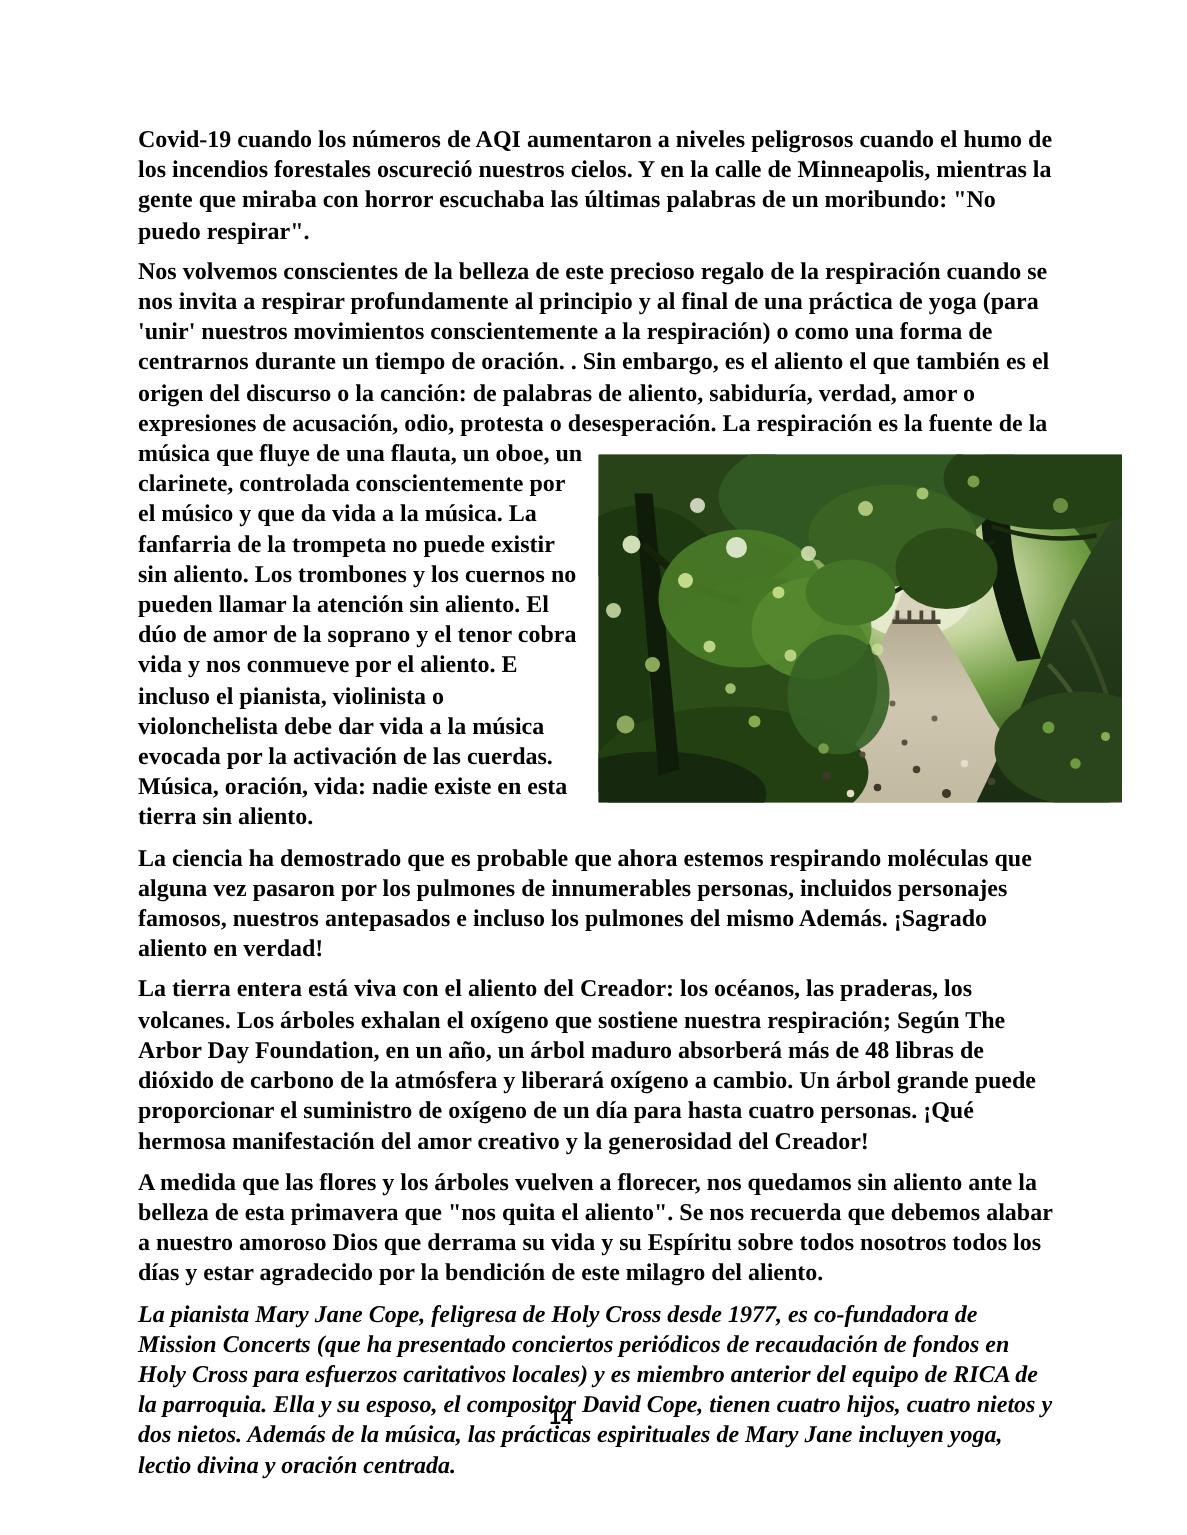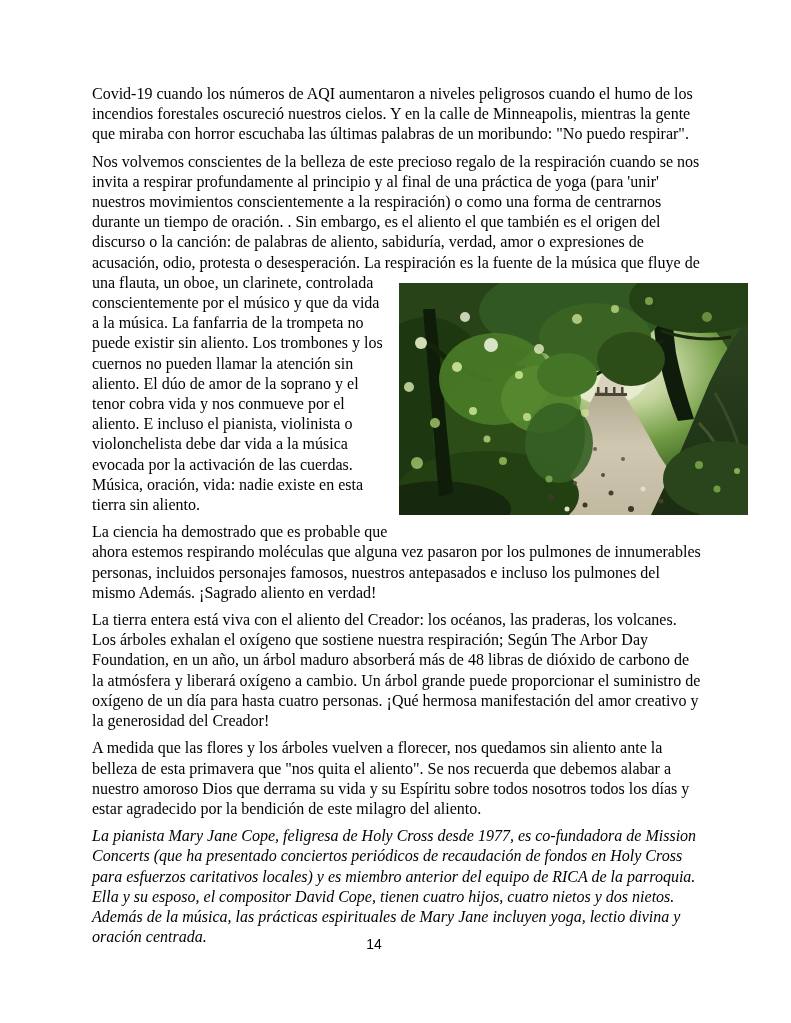--- a/index.html
+++ b/index.html
@@ -3,20 +3,21 @@
 <meta charset="utf-8">
 <style>
   html,body{margin:0;padding:0;background:#ffffff;}
   .page{
     position:relative;
     width:748px;height:1023px;
     background:#ffffff;
     font-family:"Liberation Serif","DejaVu Serif",serif;
     color:#000000;
     overflow:hidden;
+    font-weight:bold;
   }
   .content{
     position:absolute;left:92px;top:84px;width:612px;
     font-size:16px;line-height:20.2px;text-align:left;
   }
   .content p{margin:0 0 7px 0;padding:0;}
   .bio{font-style:italic;}
   .photo-float{
     float:right;display:block;
     width:354px;height:232px;

